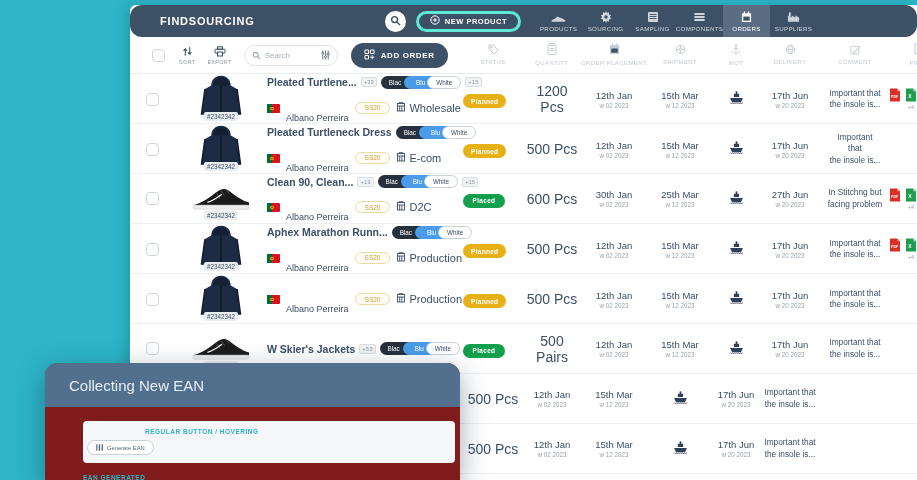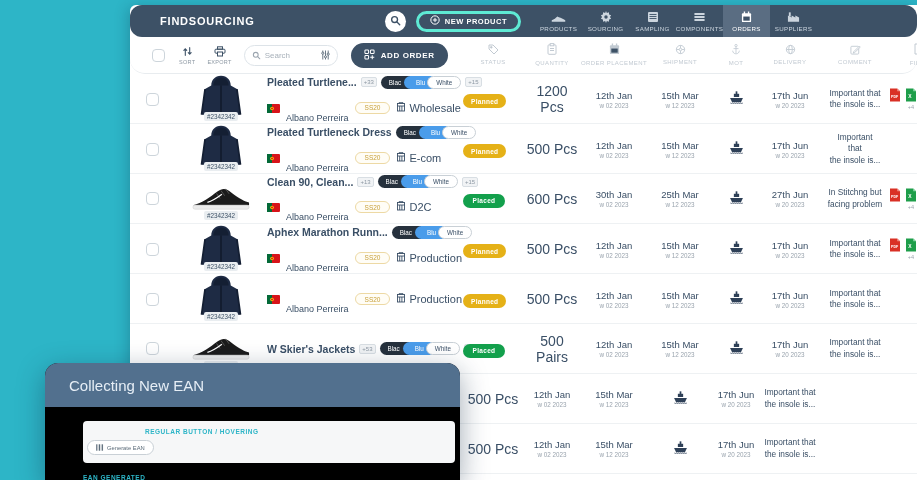--- a/index.html
+++ b/index.html
@@ -21,21 +21,21 @@
   .nav-items { display:flex; height:100%; margin-right:100px; }
   .nav-item { width:47px; height:100%; display:flex; flex-direction:column; align-items:center; justify-content:center;
               gap:2px; color:#ccd5de; font-size:6.2px; letter-spacing:.3px; text-align:center; }
   .nav-item.active { background:#5a6d82; color:#fff; }
   .nav-item .ic { height:13px; display:flex; align-items:flex-end; }
 
   
   .grid { display:grid; grid-template-columns:45px 92px 196px 60px 58px 66px 66px 46px 62px 68px 60px; }
 
   
-  .headrow { height:37px; border-bottom:1px solid #e8ecef; align-items:center;border-radius:15px; }
+  .headrow { height:37px; border-bottom:1px solid #e8ecef; align-items:center; }
   .toolbar { grid-column:1/4; display:flex; align-items:center; height:100%; }
   .checkbox { width:13px; height:13px; border:1.5px solid #cdd5db; border-radius:4px; background:#fff; }
   .toolbar .checkbox { margin:0 14px 0 22px; }
   .tb-tool { display:flex; flex-direction:column; align-items:center; gap:1px; margin-right:12px;
              color:#3d5166; }
   .tb-tool span { font-size:5.5px; color:#8d98a3; letter-spacing:.3px; }
   .searchbox { width:94px; height:21px; border:1px solid #dde3e8; border-radius:11px; display:flex; align-items:center;
                padding:0 7px; gap:4px; color:#9aa4ae; margin-right:13px; }
   .searchbox input { border:0; outline:0; width:52px; font-size:8px; color:#5a6a78; background:transparent;
                      font-family:"Liberation Sans",sans-serif; }
@@ -70,21 +70,21 @@
   .c-date { text-align:center; }
   .d1 { font-size:9.5px; color:#3a4f66; }
   .d2 { font-size:6.3px; color:#9aa4ae; margin-top:1px; }
   .c-mot { display:flex; justify-content:center; }
   .c-comment { font-size:8.3px; color:#3a4f66; text-align:center; white-space:pre-line; line-height:1.35; }
   .c-files { display:flex; gap:4px; align-items:flex-start; }
   .file-stack { display:flex; flex-direction:column; align-items:center; gap:1px; font-size:5.5px; color:#9aa4ae; }
 
   
   .modal { position:absolute; left:45px; top:363px; width:415px; height:117px; z-index:5;
-           border-radius:13px 13px 0 0; background:#000000; box-shadow:0 8px 28px rgba(15,40,65,.4); }
+           border-radius:13px 13px 0 0; background:#7f1d1d; box-shadow:0 8px 28px rgba(15,40,65,.4); }
   .m-head { height:44px; background:#52708e; border-radius:13px 13px 0 0; display:flex; align-items:center;
             padding-left:24px; color:#e6eef6; font-size:15px; }
   .m-body { padding:14px 0 0 38px; }
   .g-box { width:372px; background:#f6f7f8; border-radius:4px; padding:7px 0 8px 0; }
   .ean-caption { margin-left:62px; color:#2db5c7; font-size:6.5px; font-weight:bold; letter-spacing:.5px; }
   .ean-btn { margin-left:4px; margin-top:5px; display:inline-flex; align-items:center; gap:3px;
              border:1px solid #c9d0d6; border-radius:8px; padding:2.5px 8px; font-size:5.8px; color:#5a6a78; background:#fff; }
   .gen-label { margin-top:11px; color:#2db5c7; font-size:6.5px; font-weight:bold; letter-spacing:.5px; }
 </style>
 </head>

